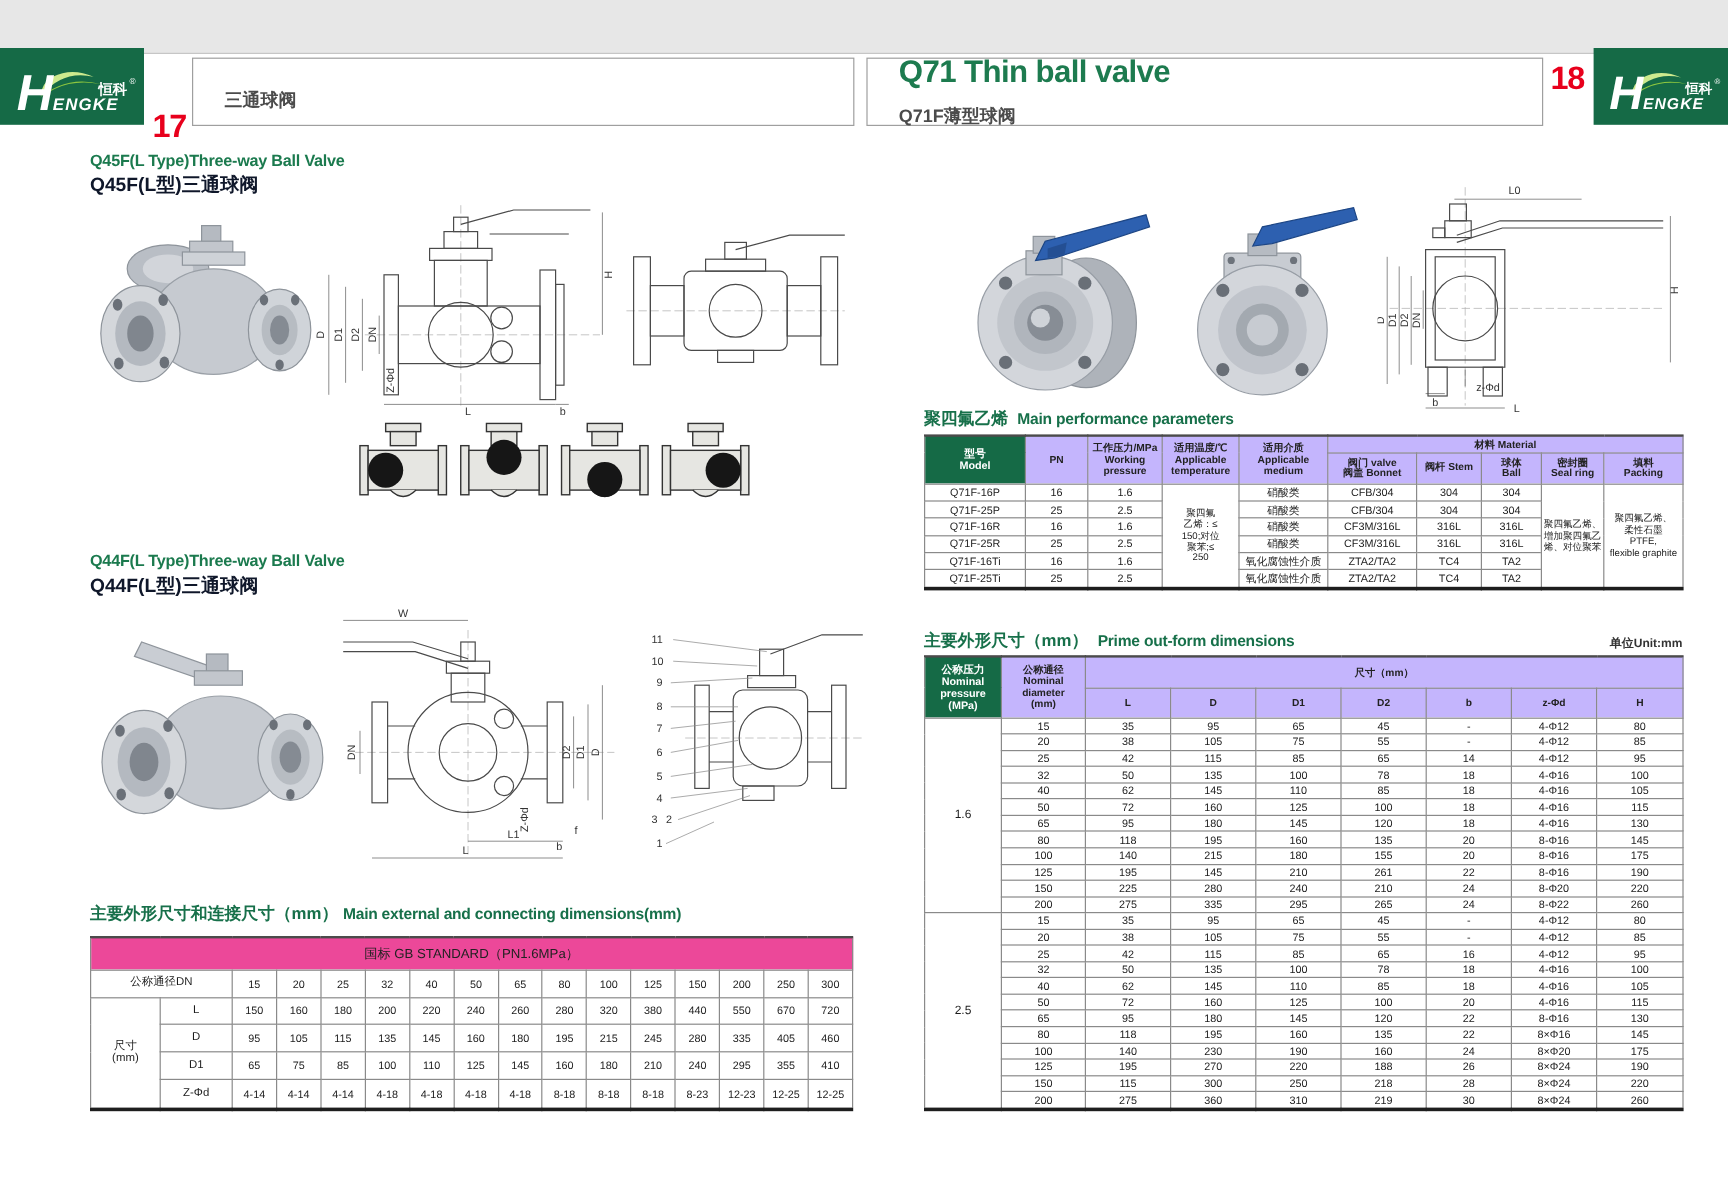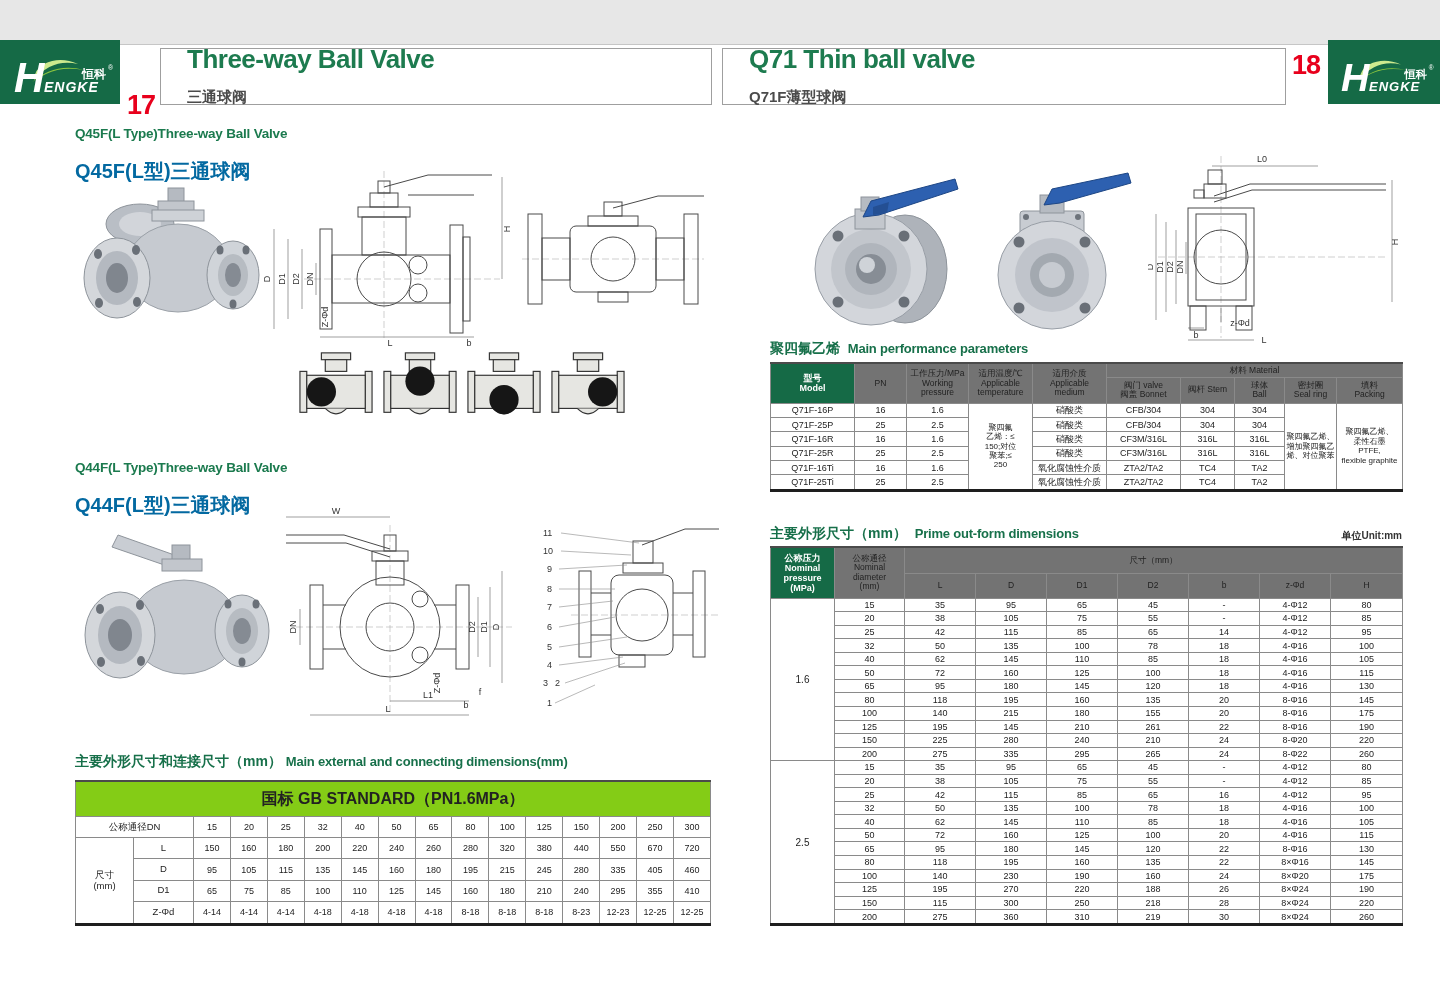--- a/index.html
+++ b/index.html
@@ -7,32 +7,32 @@
         font-family:"Liberation Sans",sans-serif;}
   .abs{position:absolute;}
   .topstrip{left:0;top:0;width:1440px;height:44px;background:#e7e7e7;border-bottom:1px solid #c6c6c6;}
   .logobox{top:40px;width:120px;height:64px;background:#156a46;}
   .pagenum{top:50px;font-size:27px;font-weight:bold;color:#e8001c;letter-spacing:-1px;}
   .titlebox{top:48px;height:57px;background:#fff;border:1px solid #9f9f9f;box-sizing:border-box;
             display:flex;flex-direction:column;justify-content:center;padding-left:26px;}
   .main-title{font-size:26px;font-weight:bold;color:#1d7b4f;letter-spacing:-0.5px;line-height:1.05;}
   .main-sub{font-size:15px;color:#4b4b4b;font-weight:bold;margin-top:14px;}
   .sec-title .en{display:block;font-size:13.5px;font-weight:bold;color:#1b7a4e;letter-spacing:-0.2px;}
-  .sec-title .zh{display:block;font-size:20px;font-weight:bold;color:#0369a1;margin-top:17px;}
+  .sec-title .zh{display:block;font-size:16px;font-weight:bold;color:#0f172a;margin-top:3px;}
   .tbl-title{font-size:14px;font-weight:bold;color:#17704a;white-space:nowrap;}
   .tbl-title .en{font-size:13px;letter-spacing:-0.2px;}
   .unitnote{font-size:10px;color:#333;font-weight:bold;}
   table{border-collapse:collapse;table-layout:fixed;width:100%;height:100%;
         border-top:2px solid #4b4b4b;border-bottom:3px solid #1e1e1e;}
   td{border:1px solid #8a8a8a;text-align:center;vertical-align:middle;font-size:9px;
      color:#1c1c1c;line-height:1.12;padding:0 1px;background:#fff;}
-  td.banner{background:#84cc16;font-weight:bold;font-size:16px;color:#222;}
+  td.banner{background:#ec4899;font-weight:normal;font-size:11px;color:#222;}
   td.lbl{font-size:9.5px;}
   td.dk{background:#156a46;color:#fff;font-size:9px;font-weight:bold;}
-  td.hd{background:#737373;font-size:8.5px;font-weight:normal;color:#222;}
+  td.hd{background:#c4b5fd;font-size:8.5px;font-weight:bold;color:#222;}
   td.pre{white-space:pre-line;}
   td.sm{font-size:8px;line-height:1.18;}
   td.pcell{font-size:10px;}
   svg text{font-family:"Liberation Sans",sans-serif;}
   .dimtxt{font-size:9px;fill:#333;}
   .parttxt{font-size:9px;fill:#333;}
 </style>
 </head>
 <body>
 
@@ -45,21 +45,20 @@
       <path d="M34 40 Q52 18 78 24 Q60 16 44 24 Q34 30 34 40" fill="#cdea8e"></path>
       <path d="M30 44 Q54 22 84 30 Q62 26 46 34 Q34 40 30 44" fill="#8cc63f"></path>
       <text x="14" y="52" font-size="42" font-style="italic" font-weight="bold" fill="#fff">H</text>
       <text x="44" y="52" font-size="14" font-style="italic" font-weight="bold" fill="#fff" letter-spacing="1">ENGKE</text>
       <text x="82" y="38" font-size="12" font-weight="bold" fill="#fff">恒科</text>
       <text x="108" y="30" font-size="7" fill="#fff">®</text>
     </svg>
   </div>
   <div class="abs pagenum" style="left:127px;margin-top:40px;">17</div>
   <div class="abs titlebox" style="left:160px;width:552px;">
-    <div class="main-title">Three-way Ball Valve</div>
     <div class="main-sub">三通球阀</div>
   </div>
   <div class="abs titlebox" style="left:722px;width:564px;">
     <div class="main-title">Q71 Thin ball valve</div>
     <div class="main-sub">Q71F薄型球阀</div>
   </div>
   <div class="abs pagenum" style="left:1292px;">18</div>
   <div class="abs logobox" style="left:1328px;width:112px;">
     <svg width="112" height="64" viewBox="0 0 120 64">
       <path d="M34 40 Q52 18 78 24 Q60 16 44 24 Q34 30 34 40" fill="#cdea8e"></path>

